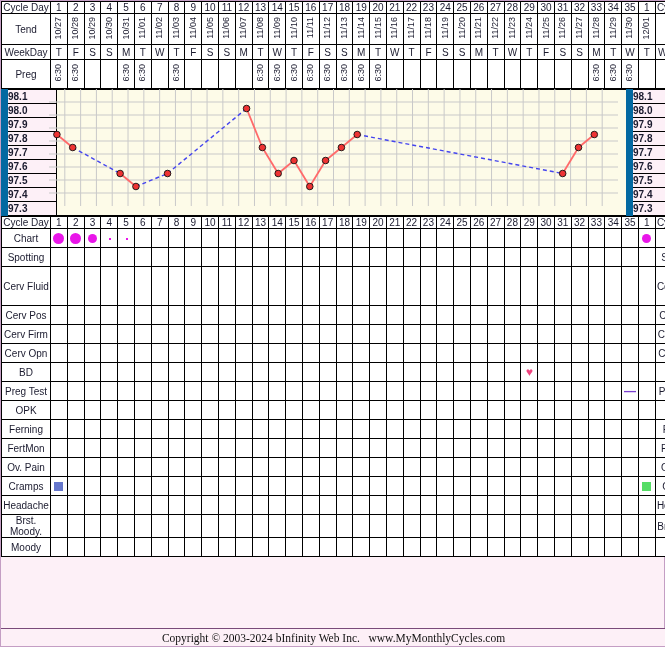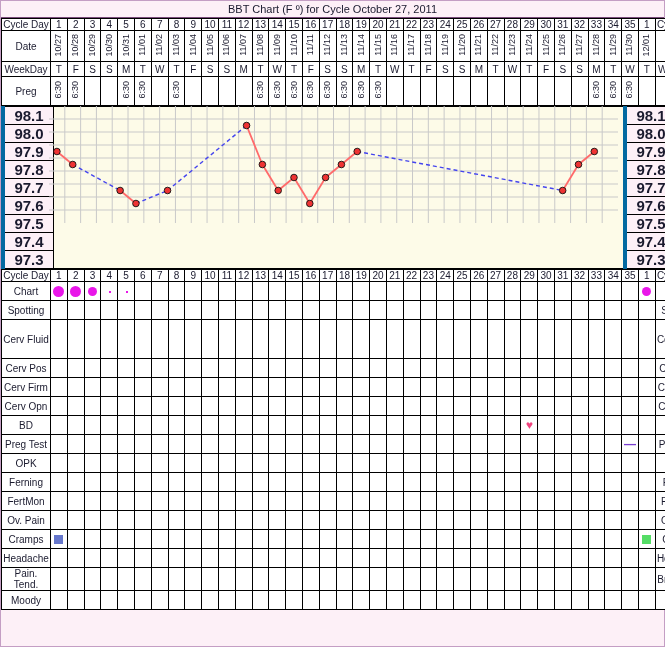--- a/index.html
+++ b/index.html
@@ -69,23 +69,23 @@
     transform:rotate(180deg);
     font-size:9px;
     line-height:1;
     display:inline-block;
   }
   
   .temp-wrap{position:relative;width:665px;}
   .temp-wrap table{border-collapse:collapse;table-layout:fixed;width:665px;}
   .temp-wrap td{border:1px solid #000;padding:0;}
   td.tlbl{
-    width:48px;background:#fdf0f7;text-align:center;
-    font-weight:bold;font-size:15px;color:#1a1a2e;
-    border-left:4px solid #0369a1;
+    width:48px;background:#fdf0f7;text-align:left;
+    font-weight:bold;font-size:10px;color:#1a1a2e;
+    border-left:7px solid #0369a1;
   }
   td.tlbl.r{border-right:1px solid #c49ec4;}
   td.plot{
     background:#fdfbe8;
     padding:0;
     position:relative;
   }
   #plot-svg{display:block;position:absolute;left:0;top:0;}
   
   td.symcell{background:#fff;position:relative;height:18px;}
@@ -128,21 +128,20 @@
     border-top:1px solid #7a4a7a;
     box-sizing:border-box;
   }
   .footer span{white-space:pre;}
 </style>
 </head>
 <body>
 
 <div id="chart-root">
 
-  <div class="title-bar">BBT Chart (F º) for Cycle October 27, 2011</div>
 
   <table class="grid">
     <tbody>
       <tr>
         <td class="lbl">Cycle Day</td>
 
         <td class="daycell" style="width: 15.8056px;">1</td>
           <td class="daycell" style="width: 15.8056px;">2</td>
           <td class="daycell" style="width: 15.8056px;">3</td>
           <td class="daycell" style="width: 15.8056px;">4</td>
@@ -174,21 +173,21 @@
           <td class="daycell" style="width: 15.8056px;">30</td>
           <td class="daycell" style="width: 15.8056px;">31</td>
           <td class="daycell" style="width: 15.8056px;">32</td>
           <td class="daycell" style="width: 15.8056px;">33</td>
           <td class="daycell" style="width: 15.8056px;">34</td>
           <td class="daycell" style="width: 15.8056px;">35</td>
           <td class="daycell" style="width: 15.8056px;">1</td>
           <td class="lbl r">Cycle Day</td>
       </tr>
       <tr>
-        <td class="lbl">Date</td>
+        <td class="lbl">Tend</td>
 
         <td class="datecell" style="width: 15.8056px;"><span class="vtext">10/27</span></td>
           <td class="datecell" style="width: 15.8056px;"><span class="vtext">10/28</span></td>
           <td class="datecell" style="width: 15.8056px;"><span class="vtext">10/29</span></td>
           <td class="datecell" style="width: 15.8056px;"><span class="vtext">10/30</span></td>
           <td class="datecell" style="width: 15.8056px;"><span class="vtext">10/31</span></td>
           <td class="datecell" style="width: 15.8056px;"><span class="vtext">11/01</span></td>
           <td class="datecell" style="width: 15.8056px;"><span class="vtext">11/02</span></td>
           <td class="datecell" style="width: 15.8056px;"><span class="vtext">11/03</span></td>
           <td class="datecell" style="width: 15.8056px;"><span class="vtext">11/04</span></td>
@@ -1038,21 +1037,21 @@
           <td class="symcell" style="width: 15.8056px;"></td>
           <td class="symcell" style="width: 15.8056px;"></td>
           <td class="symcell" style="width: 15.8056px;"></td>
           <td class="symcell" style="width: 15.8056px;"></td>
           <td class="symcell" style="width: 15.8056px;"></td>
           <td class="symcell" style="width: 15.8056px;"></td>
           <td class="symcell" style="width: 15.8056px;"></td>
           <td class="symlbl r">Headache</td>
         </tr>
         <tr>
-          <td class="symlbl" style="height: 18px;">Pain. Tend.</td>
+          <td class="symlbl" style="height: 18px;">Brst. Moody.</td>
           <td class="symcell" style="width: 15.8056px;"></td>
           <td class="symcell" style="width: 15.8056px;"></td>
           <td class="symcell" style="width: 15.8056px;"></td>
           <td class="symcell" style="width: 15.8056px;"></td>
           <td class="symcell" style="width: 15.8056px;"></td>
           <td class="symcell" style="width: 15.8056px;"></td>
           <td class="symcell" style="width: 15.8056px;"></td>
           <td class="symcell" style="width: 15.8056px;"></td>
           <td class="symcell" style="width: 15.8056px;"></td>
           <td class="symcell" style="width: 15.8056px;"></td>
@@ -1120,13 +1119,16 @@
           <td class="symcell" style="width: 15.8056px;"></td>
           <td class="symcell" style="width: 15.8056px;"></td>
           <td class="symcell" style="width: 15.8056px;"></td>
           <td class="symcell" style="width: 15.8056px;"></td>
           <td class="symcell" style="width: 15.8056px;"></td>
           <td class="symlbl r">Moody</td>
         </tr>
       </tbody>
   </table>
 
+  <div class="footer">
+    <span>Copyright © 2003-2024 bInfinity Web Inc.</span><span>   </span><span>www.MyMonthlyCycles.com</span>
+  </div>
 </div>
 
 </body></html>

